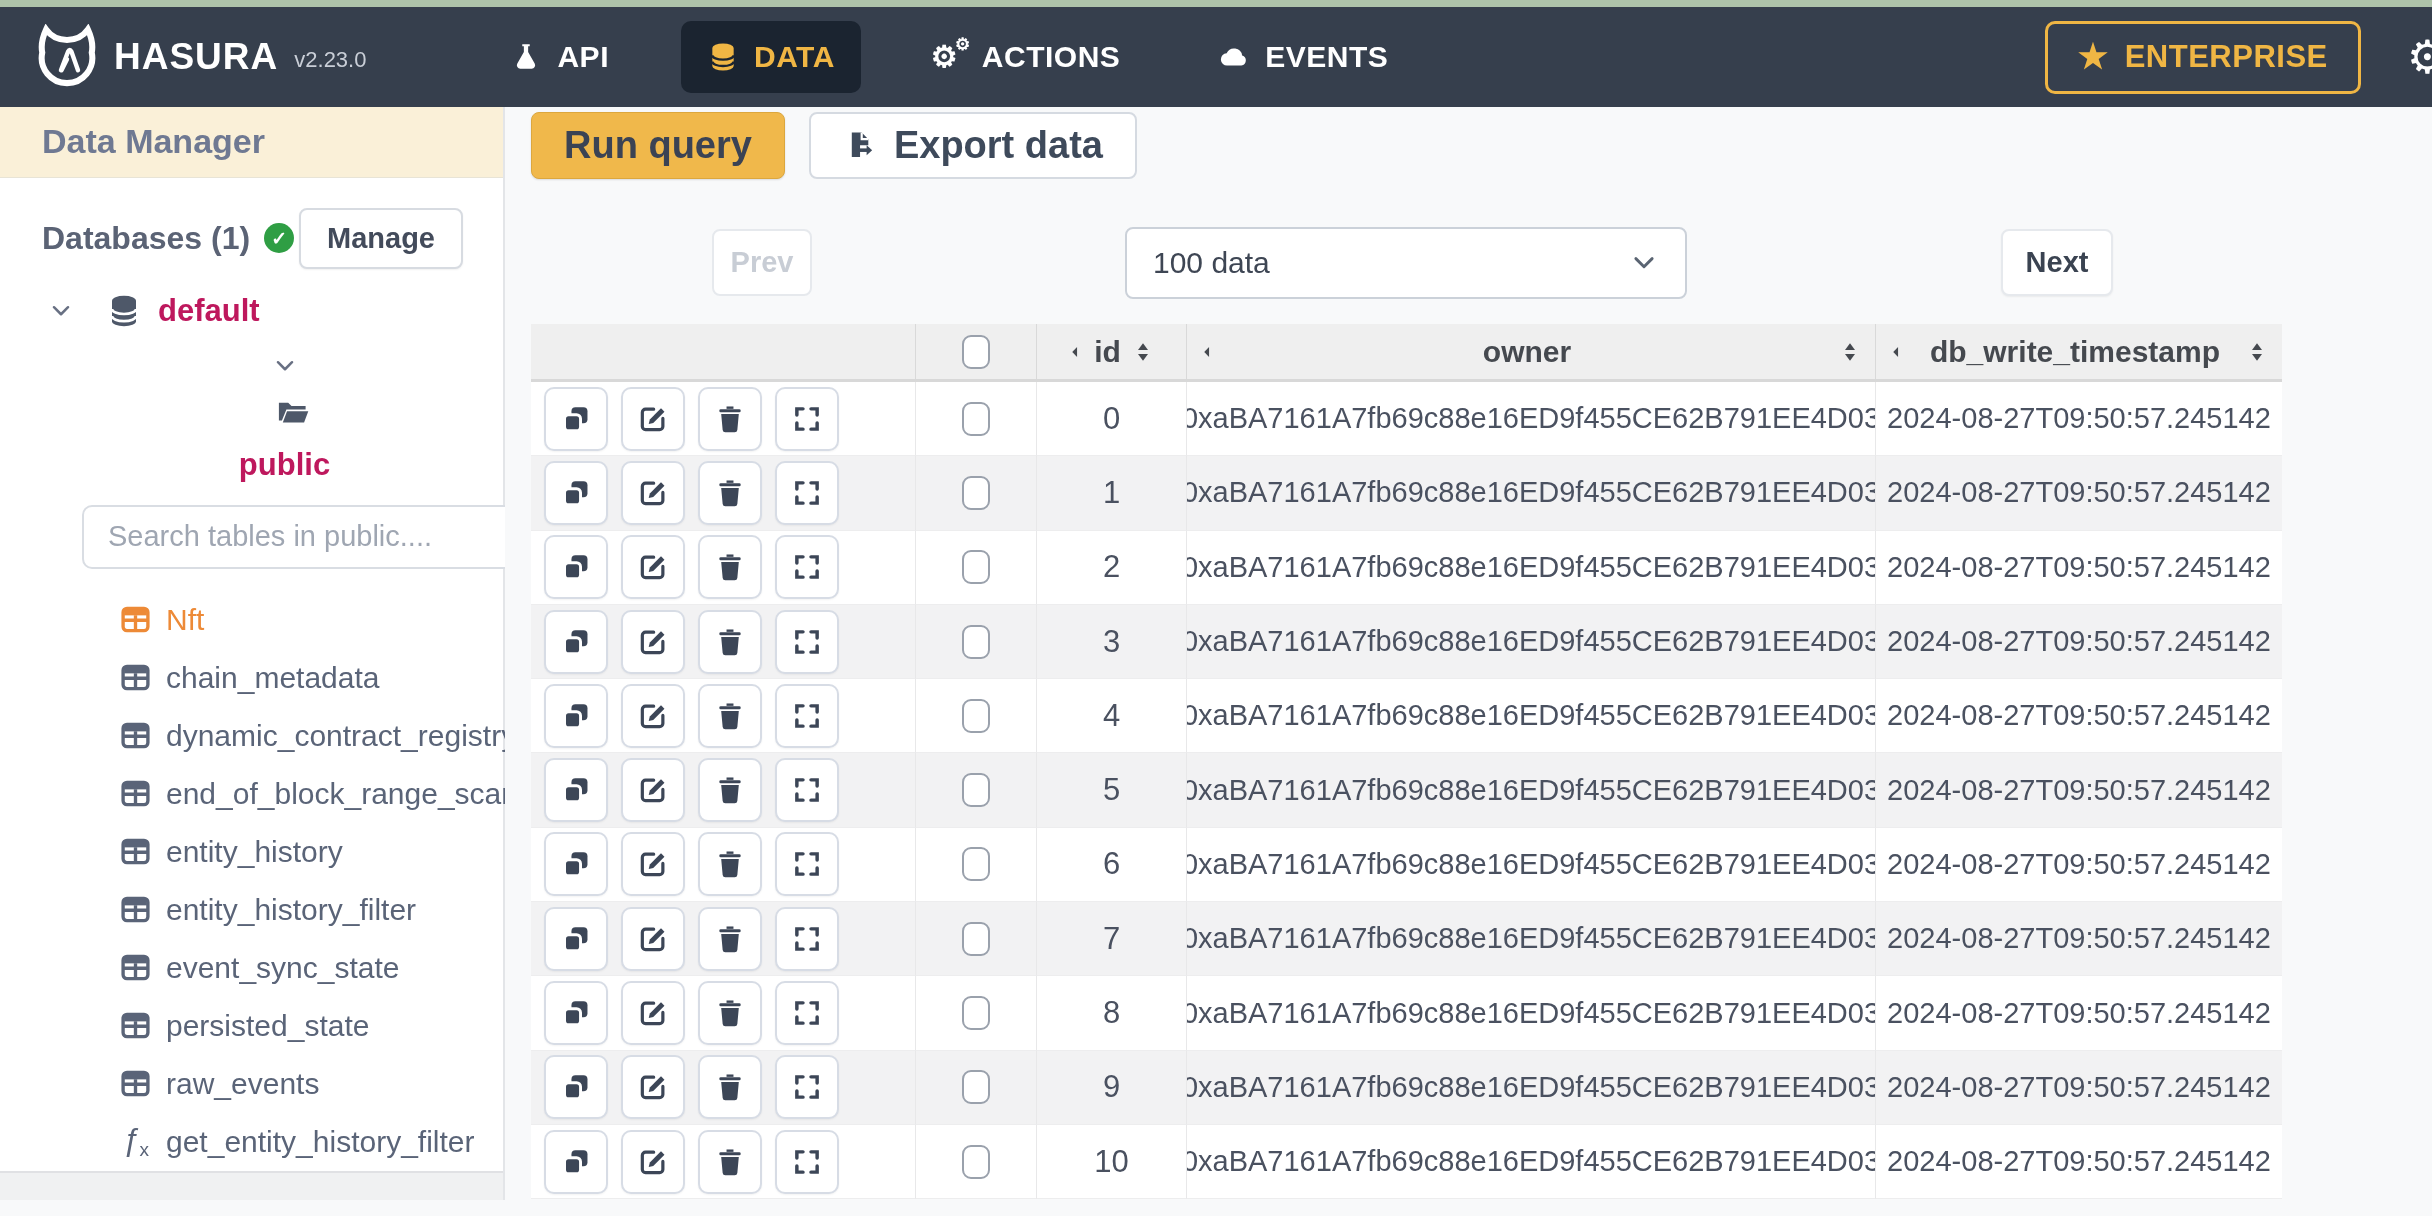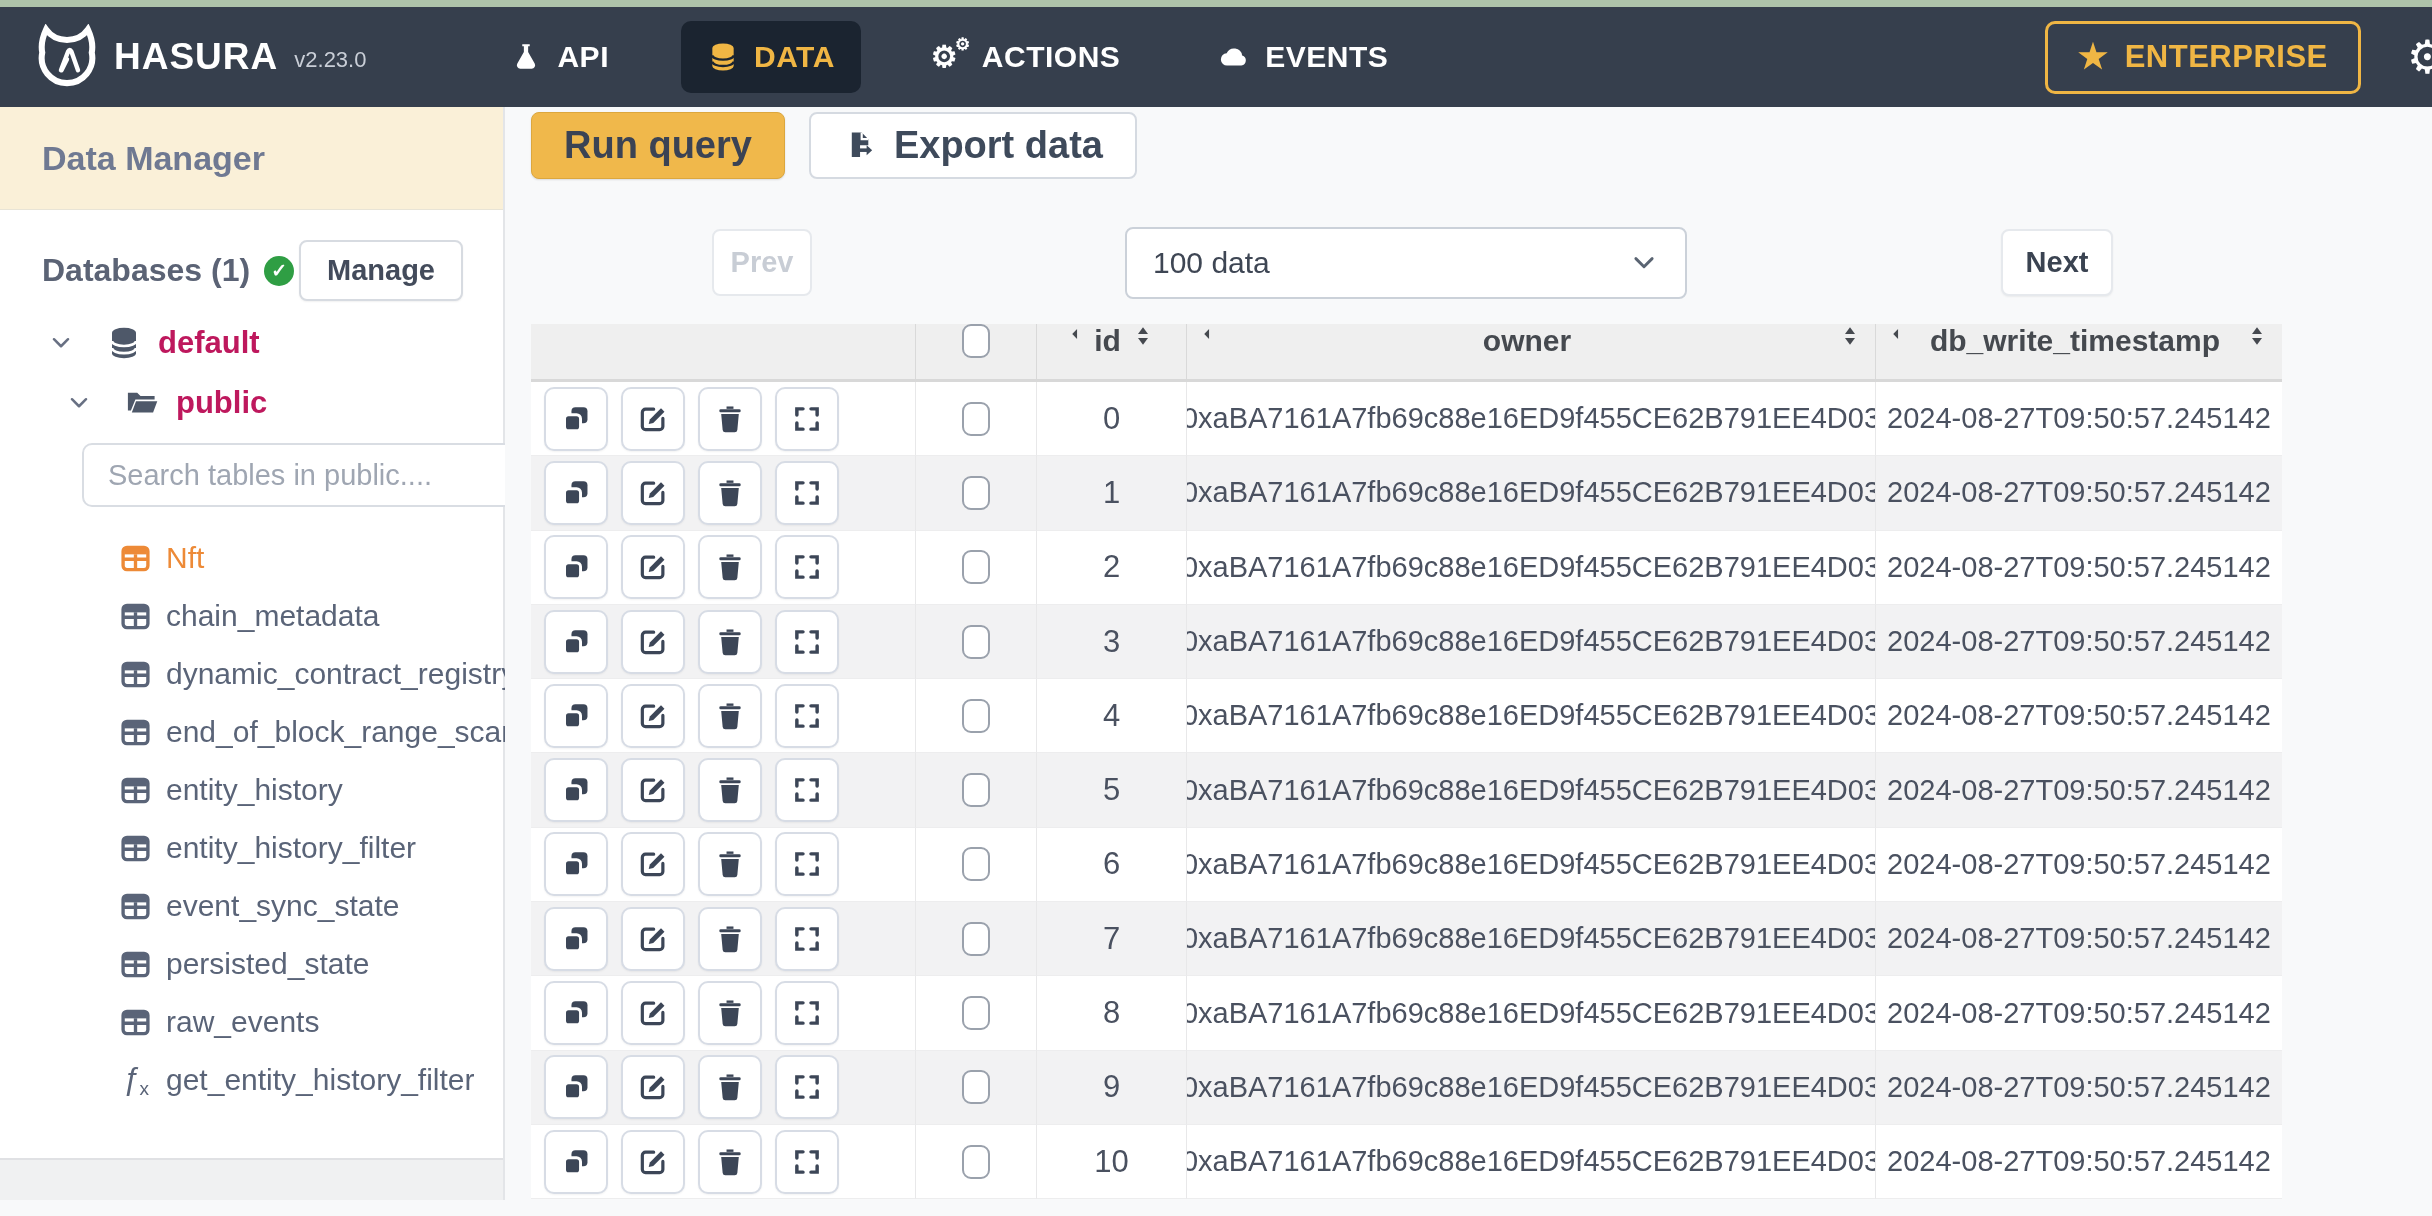--- a/index.html
+++ b/index.html
@@ -44,21 +44,21 @@
     font-weight:bold; color:#5B6375; }
   .check-circle { width:30px; height:30px; border-radius:50%; background:#2F9E44;
     color:#fff; display:flex; align-items:center; justify-content:center; }
   .check-circle::before { content:"✓"; font-size:19px; font-weight:bold; }
   .manage-btn { background:#fff; border:2px solid #D7DBE1; border-radius:8px;
     padding:12px 26px; font-size:29px; font-weight:bold; color:#434B5B;
     box-shadow:0 1px 2px rgba(0,0,0,.06); cursor:pointer; }
   .tree-row { display:flex; align-items:center; gap:16px; font-size:31px; font-weight:bold;
     color:#be185d; cursor:pointer; }
   .tree-db { padding:16px 0 16px 48px; }
-  .tree-schema { padding:8px 0 8px 66px; }
+  .tree-schema { padding:8px 0 8px 66px;flex-direction:column; }
   .tree-row svg.chev { width:26px; height:26px; }
   .tree-row svg.node-ic { width:36px; height:36px; margin-left:16px; }
   .search-wrap { margin:14px 0 6px 82px; }
   .search-input { width:478px; height:64px; border:2px solid #D9DDE3; border-radius:10px;
     padding:0 24px; font-size:29px; color:#454E60; font-family:inherit; outline:none; }
   .search-input::placeholder { color:#9FA6B2; }
   .table-list { list-style:none; margin-top:16px; }
   .table-item { display:flex; align-items:center; gap:15px; height:58px; padding-left:120px;
     font-size:30px; color:#5A6478; cursor:pointer; }
   .table-item svg { width:31px; height:31px; flex:0 0 auto; }
@@ -90,21 +90,21 @@
   .rows-select svg { width:30px; height:30px; }
   .next-btn { position:absolute; left:1496px; top:2px; width:112px; height:67px;
     background:#fff; border:2px solid #E6E9ED; border-radius:8px; font-size:29px;
     font-weight:bold; color:#3A4351; box-shadow:0 1px 2px rgba(0,0,0,.06);
     cursor:pointer; font-family:inherit; }
 
   
   .grid { position:absolute; top:217px; left:26px; width:1751px; background:#fff; }
   .thead, .trow { display:grid; grid-template-columns:384px 121px 150px 689px 407px; }
   .thead { height:58px; background:#EFEFEF; border-bottom:3px solid #D8D8D8; }
-  .th { display:flex; font-size:30px; font-weight:bold; color:#45494F;
+  .th { display:flex; align-items:center; font-size:30px; font-weight:bold; color:#45494F;
     border-left:1px solid #D9D9D9; padding:0 13px; }
   .th:first-child { border-left:none; }
   .th-center { justify-content:center; gap:10px; }
   .th-spread { justify-content:space-between; }
   .th .label-mid { flex:1; text-align:center; }
   .sort-icon svg { width:24px; height:24px; display:block; cursor:pointer; }
   .collapse-icon svg { width:16px; height:20px; display:block; cursor:pointer; }
   .trow { height:74.3px; background:#fff; }
   .trow.alt { background:#F2F2F3; }
   .td { display:flex; align-items:center; justify-content:center; font-size:29px;

